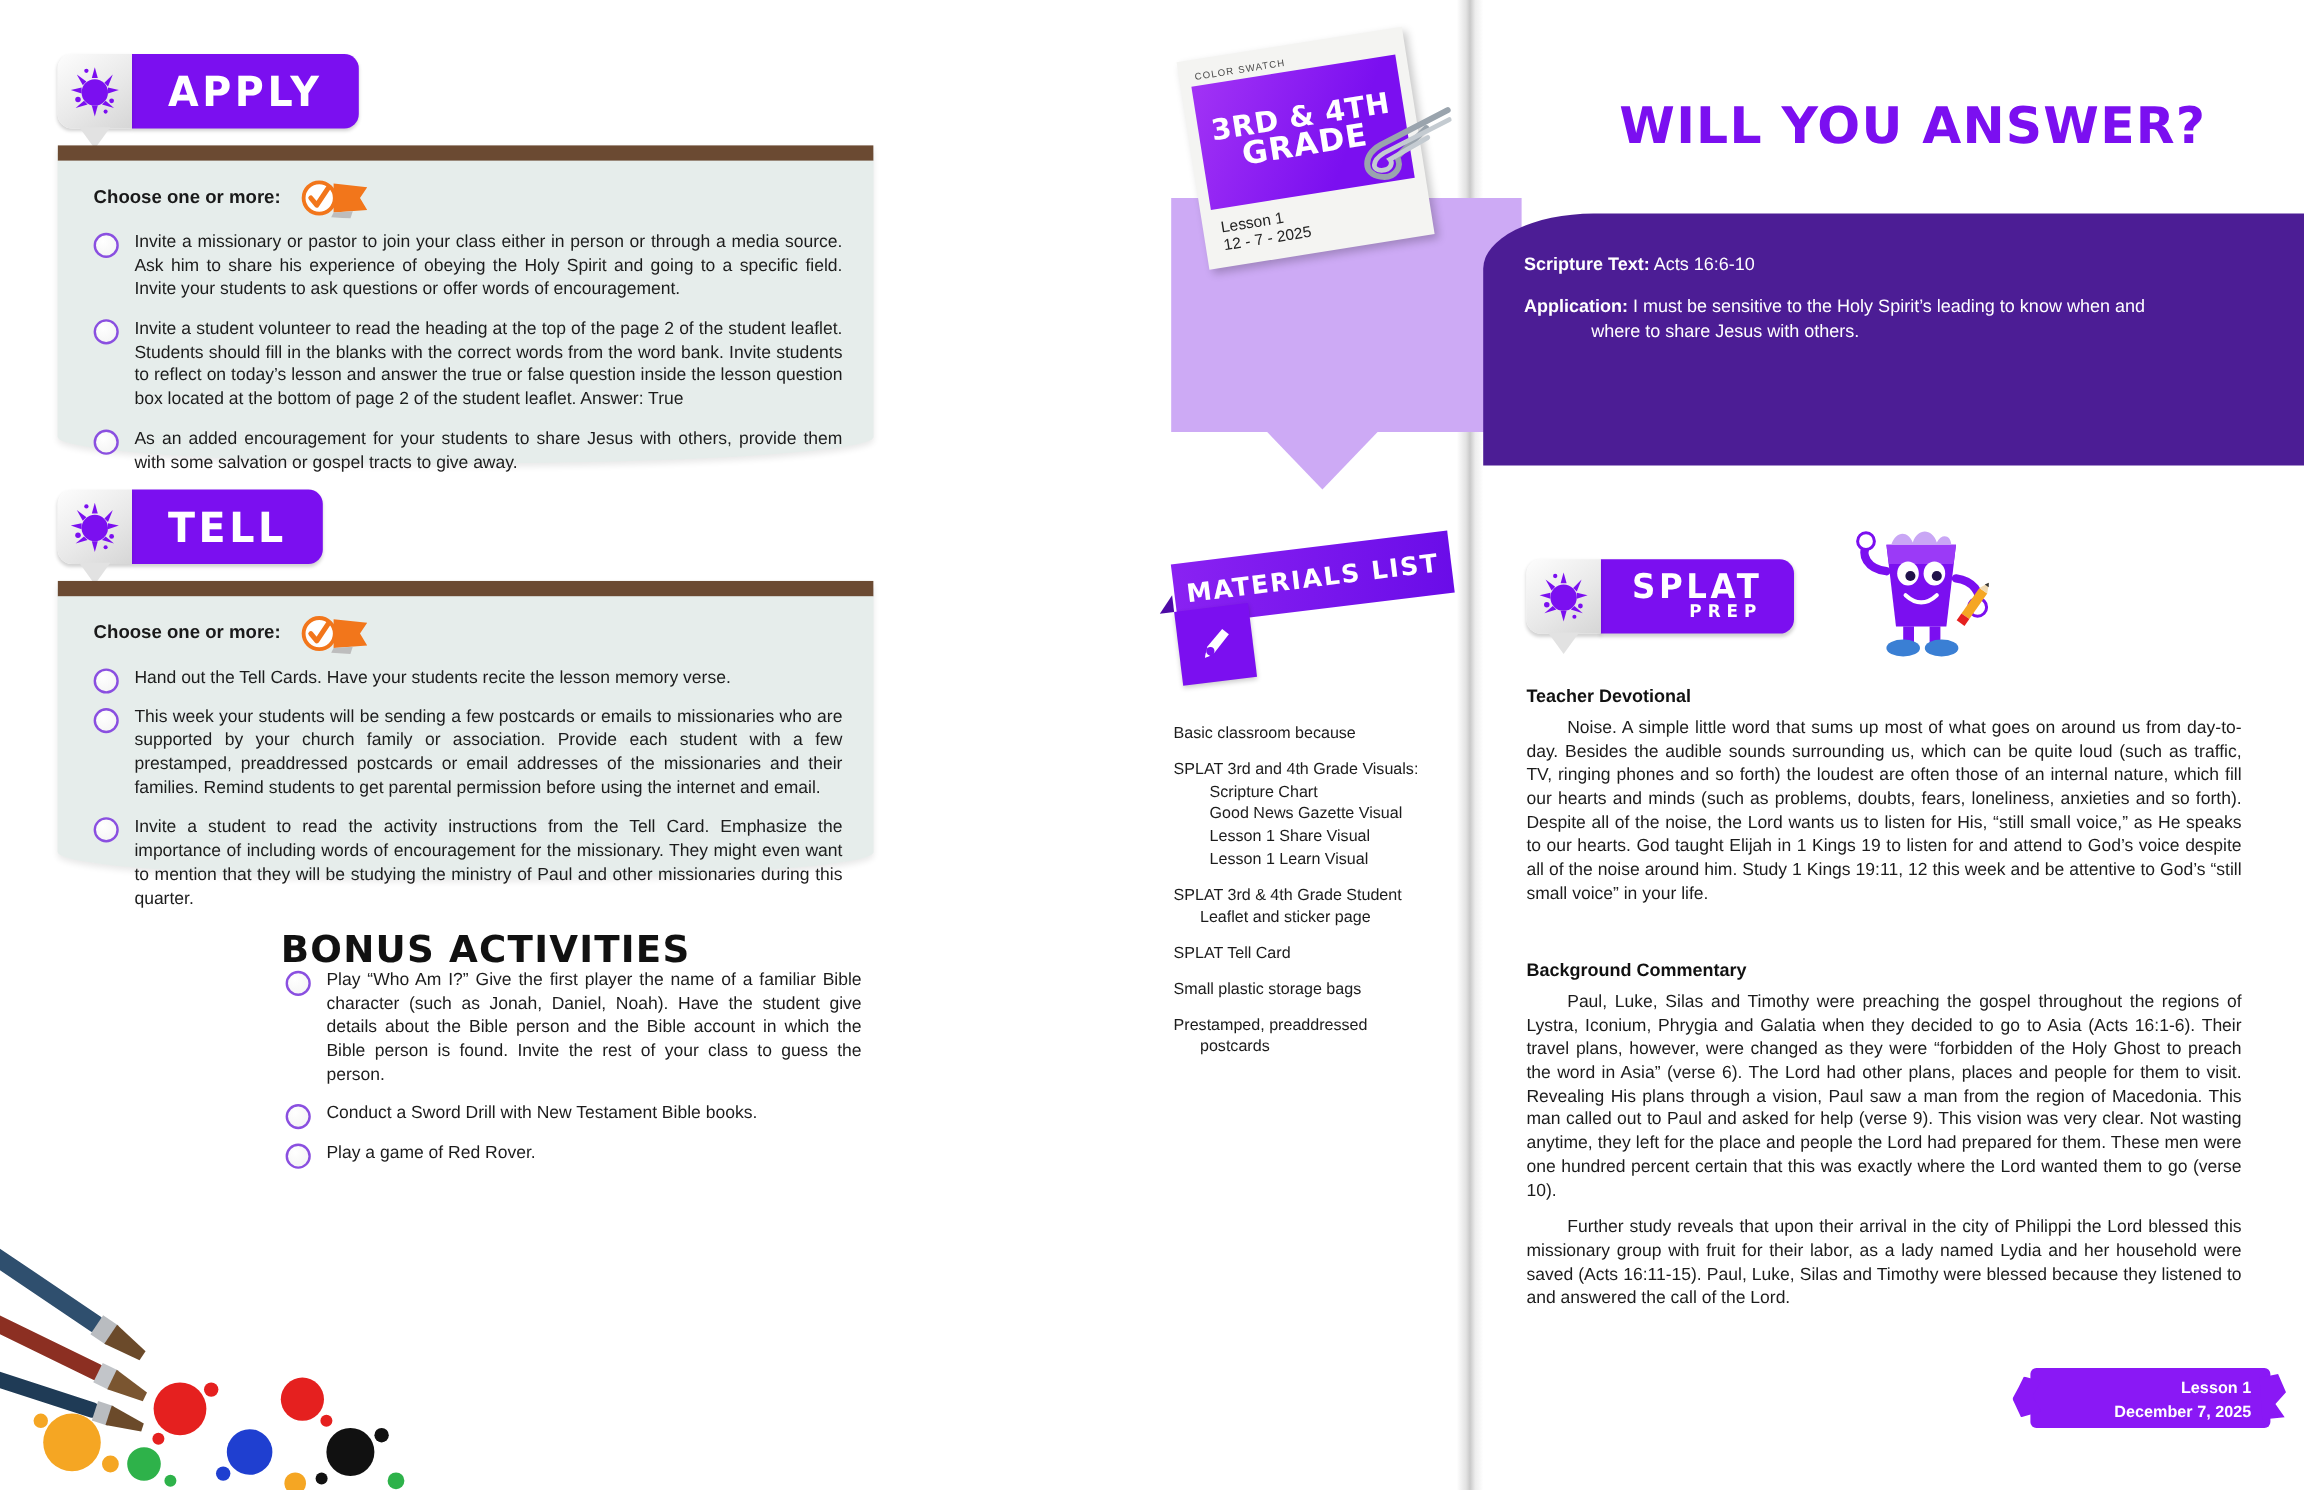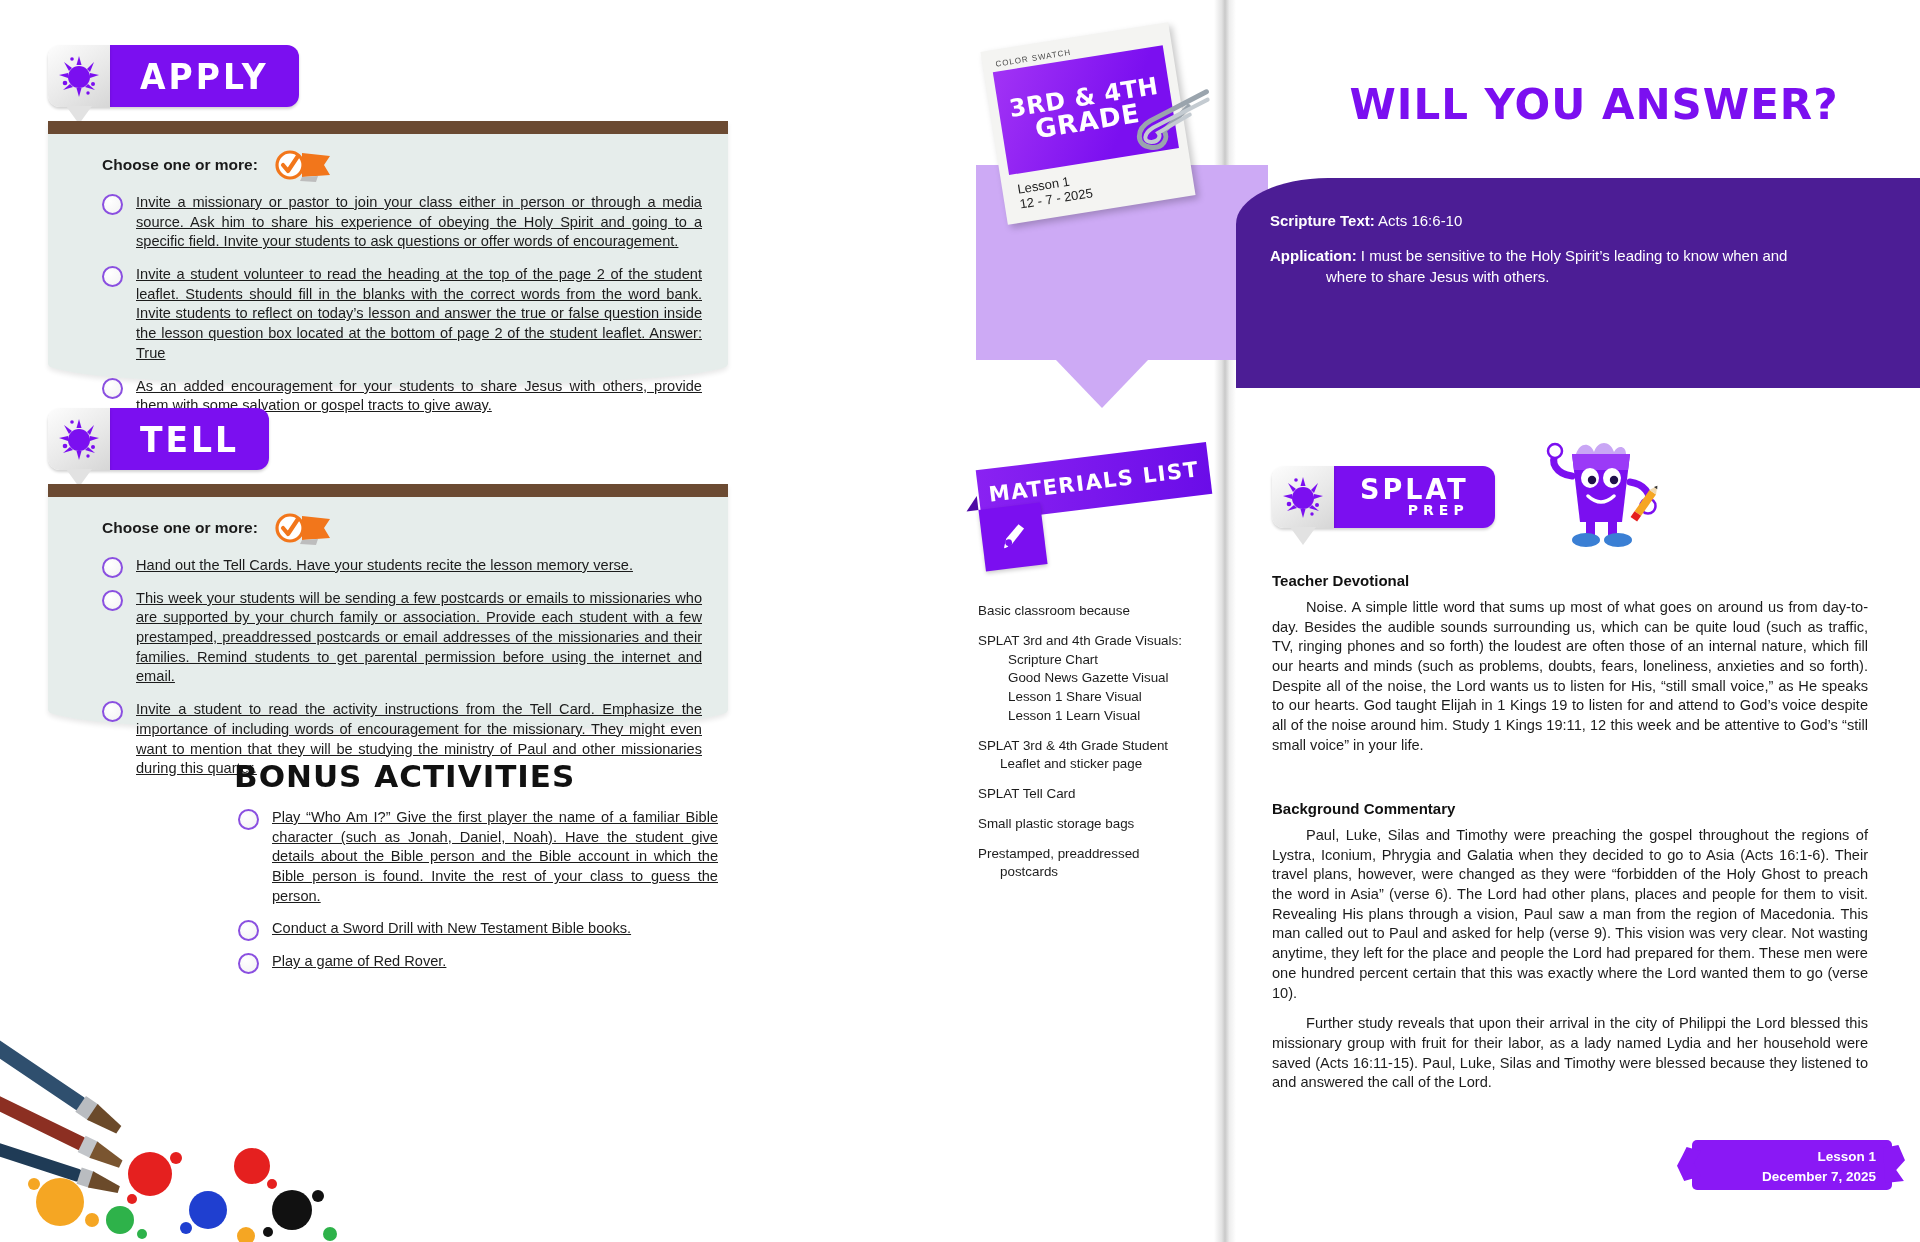--- a/index.html
+++ b/index.html
@@ -40,44 +40,43 @@
     font-family:"DejaVu Sans", sans-serif; transform: scaleY(1.05);
   }
 
   
   .panel {
     position:absolute; background:#e6edeb;
     border-top: 13px solid #6b4a32;
     border-radius: 0 0 50% 50% / 0 0 22px 22px;
     box-shadow: 0 3px 5px rgba(0,0,0,.09);
   }
-  .panel-inner { padding: 16px 26px 22px 30px; margin-left: 24px; }
+  .panel-inner { padding: 16px 26px 22px 30px; }
   .choose-row { display:flex; align-items:center; gap:14px; margin-bottom:6px; }
   .choose-row .ttl { font-weight:bold; font-size:15.5px; }
 
   
   .check-icon { position:relative; width:62px; height:30px; }
 
   
   ul.bullets { list-style:none; }
   ul.bullets li { position:relative; padding-left:34px; margin-top:13px; }
   ul.bullets li .marker {
     position:absolute; left:0; top:1px; width:21px; height:21px;
     border:2px solid #8a4fe0; border-radius:50%;
     background: radial-gradient(circle at 35% 30%, #ffffff 0%, #f2f2f2 100%);
   }
   ul.bullets li .txt {
     display:block; font-size:14.6px; line-height:1.35; text-align:justify;
     color:#1c1c1c;
-    text-decoration:underline;
   }
 
   
   .bonus-title {
-    position:absolute; left:234px; top:758px;
+    position:absolute; left:234px; top:774px;
     font-family:"DejaVu Sans", sans-serif; font-weight:bold;
     font-size:31px; letter-spacing:1px; color:#111;
   }
   .bonus-list { position:absolute; left:238px; top:795px; width:480px; }
   .bonus-list li .txt { font-size:14.6px; line-height:1.33; text-align:left; }
 
   
   .art { position:absolute; left:0; bottom:0; width:360px; height:290px; }
 
   

